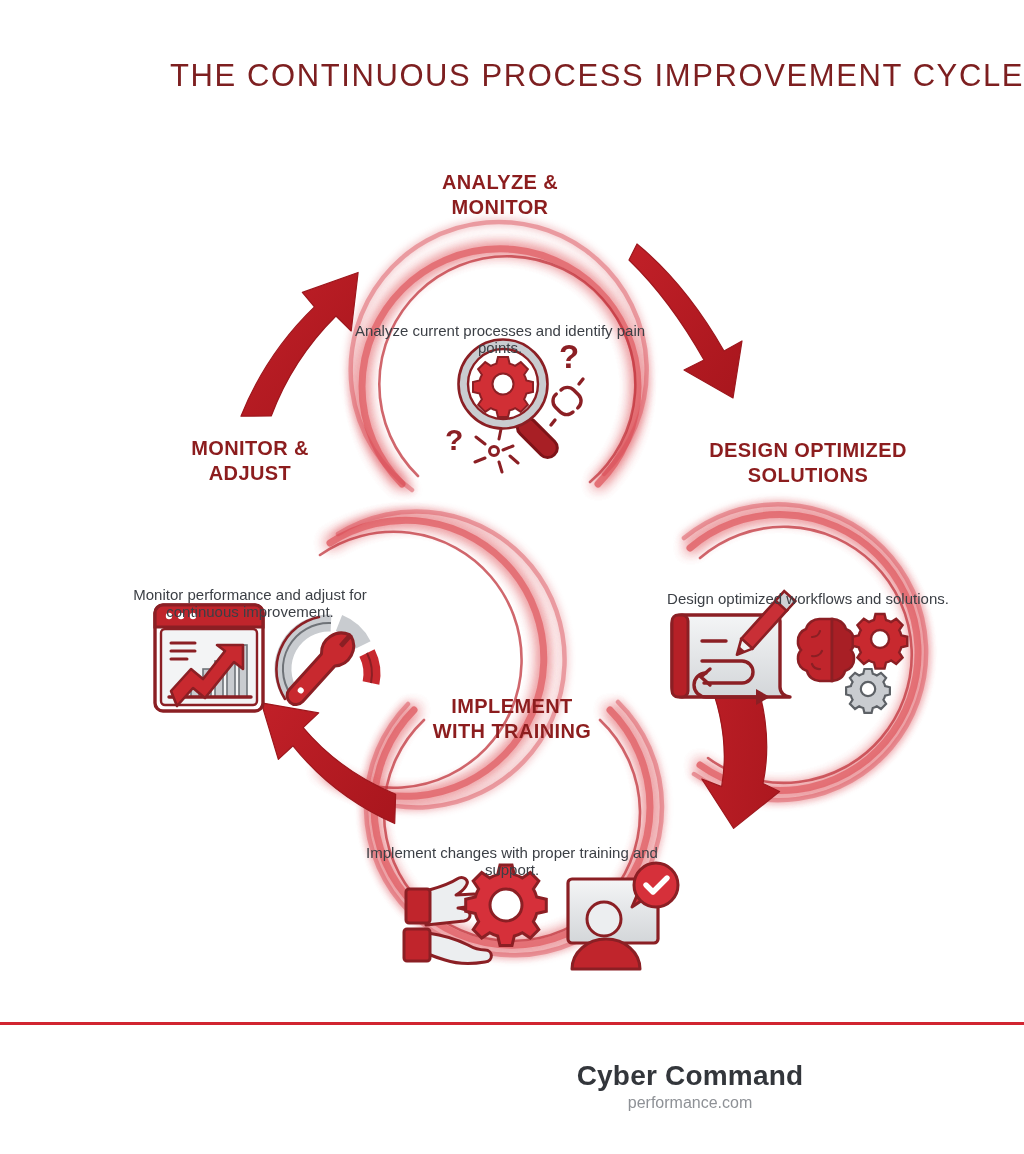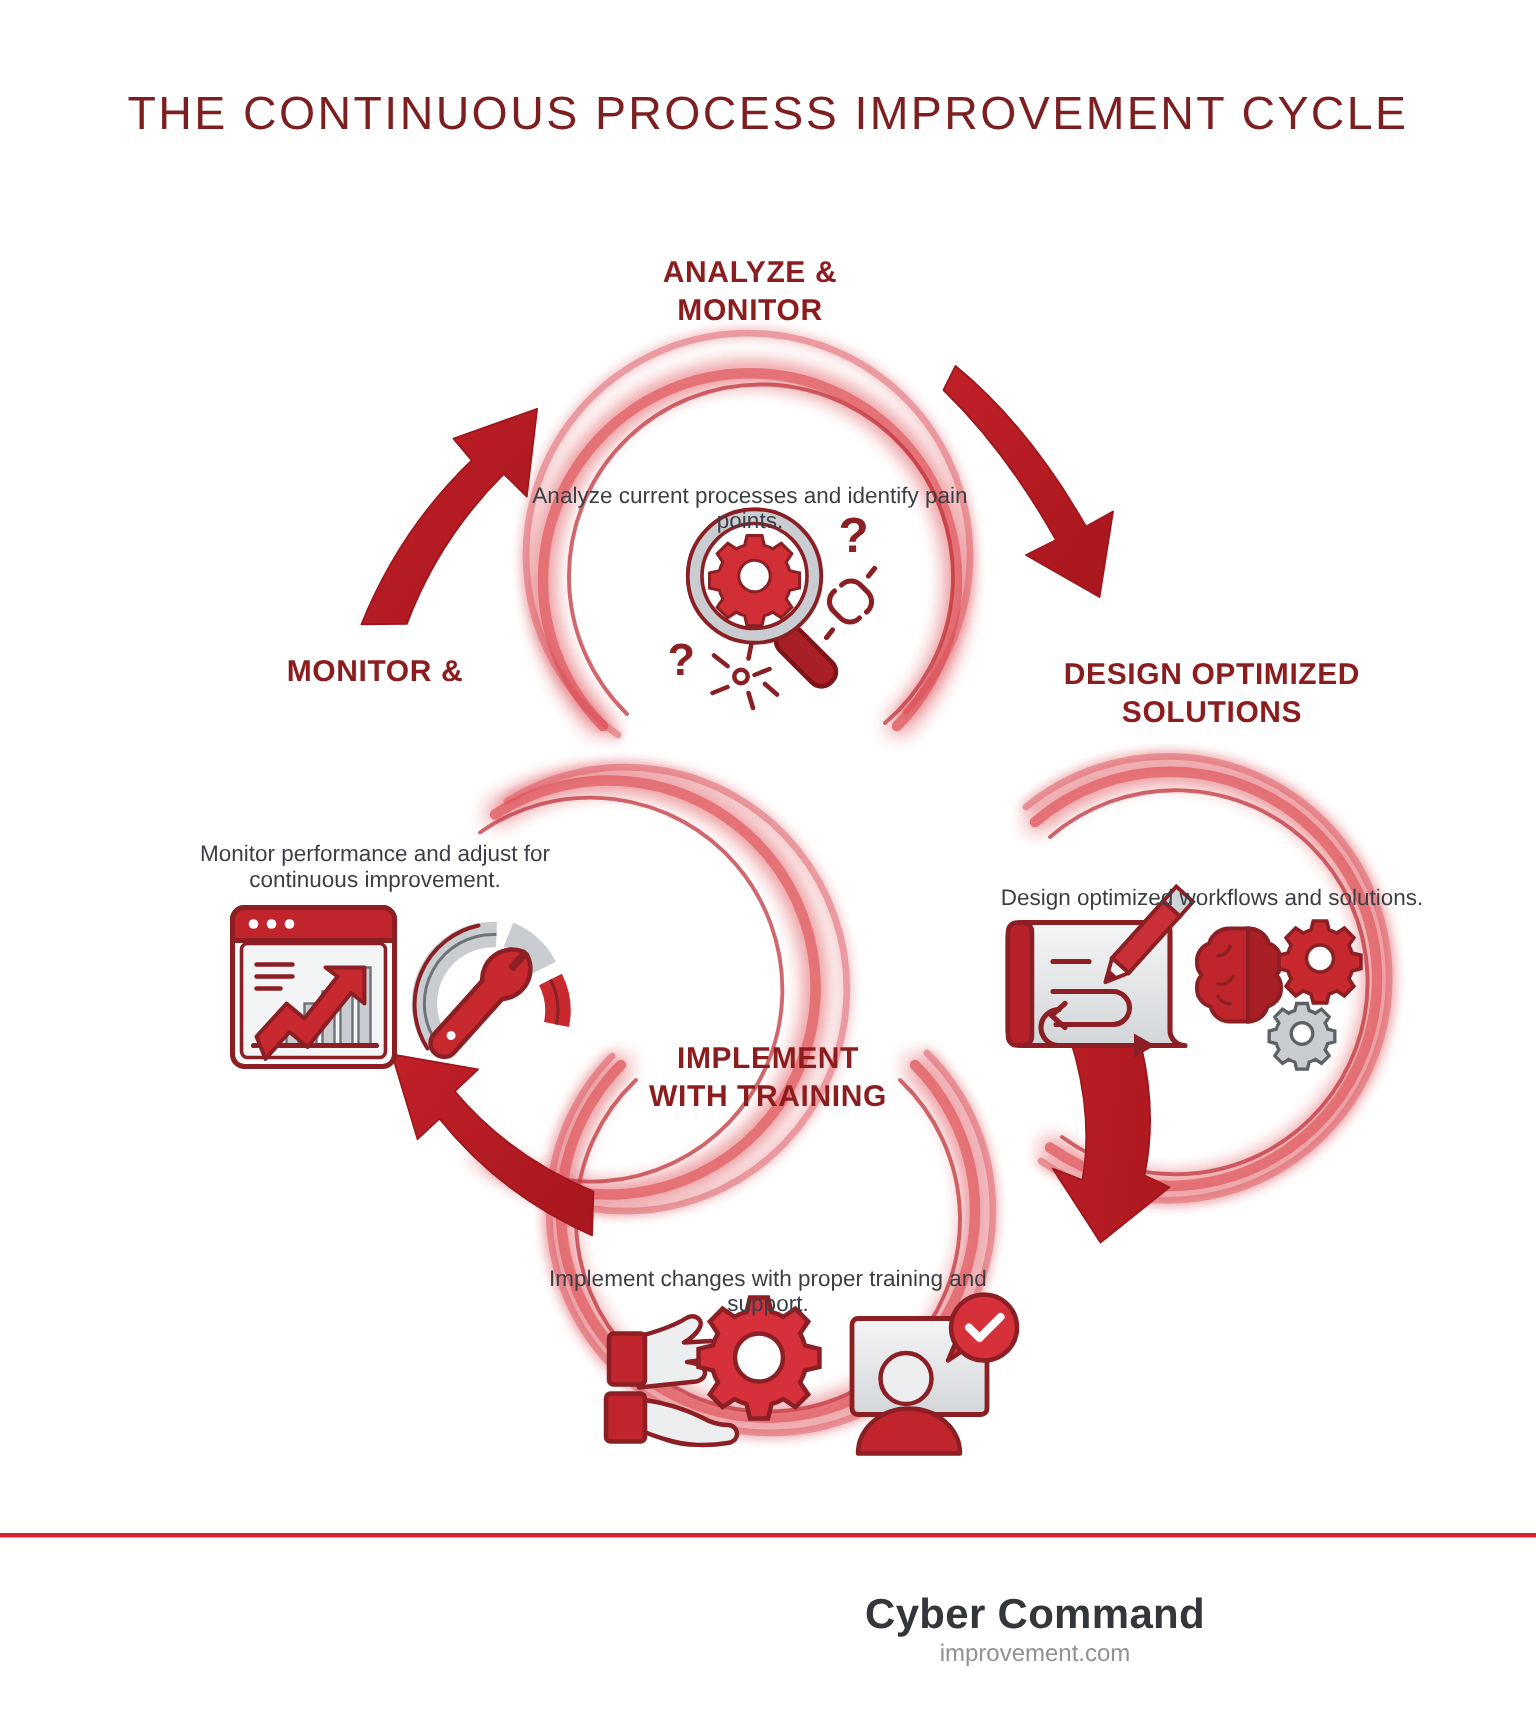--- a/index.html
+++ b/index.html
@@ -6,21 +6,21 @@
   html, body {
     width: 1024px; height: 1154px;
     background: #ffffff;
     font-family: "Liberation Sans", sans-serif;
     overflow: hidden;
   }
   .page { position: relative; width: 1024px; height: 1154px; background:#fff; }
 
   .title {
     position: absolute; top: 58px; left: 0; width: 1024px;
-    text-align: center;
+    text-align: right;
     font-size: 31px;
     letter-spacing: 1.6px;
     font-weight: 400;
     color: #7d1f20;
     font-family: "Liberation Sans", sans-serif;
   }
 
   .stage { position: absolute; left: 0; top: 108px; width: 1024px; height: 900px; }
   .stage svg { position: absolute; left: 0; top: 0; }
 
@@ -307,25 +307,26 @@
       <div class="node-title">
         <div>IMPLEMENT</div>
         <div>WITH TRAINING</div>
       </div>
       <div class="node-desc">Implement changes with proper training and support.</div>
     </div>
 
     <div class="node n4">
       <div class="node-title">
         <div>MONITOR &amp;</div>
+        <div>ADJUST</div>
       </div>
       <div class="node-desc">Monitor performance and adjust for continuous improvement.</div>
     </div>
   </div>
 
   <div class="divider"></div>
 
   <div class="footer">
     <div class="brand">Cyber Command</div>
-    <div class="brand-url">improvement.com</div>
+    <div class="brand-url">performance.com</div>
   </div>
 
 </div>
 
 </body></html>

